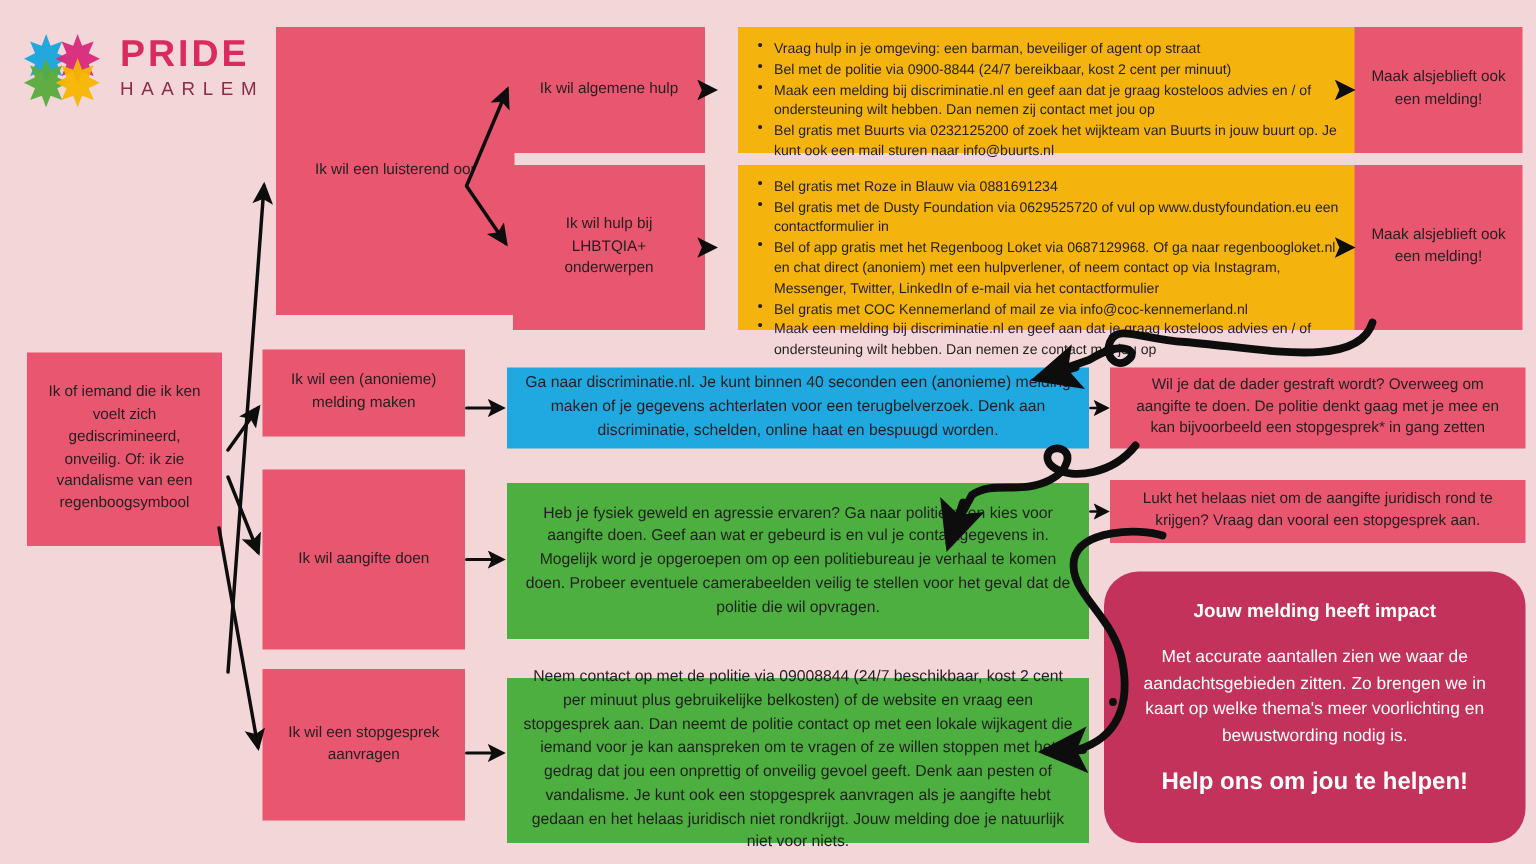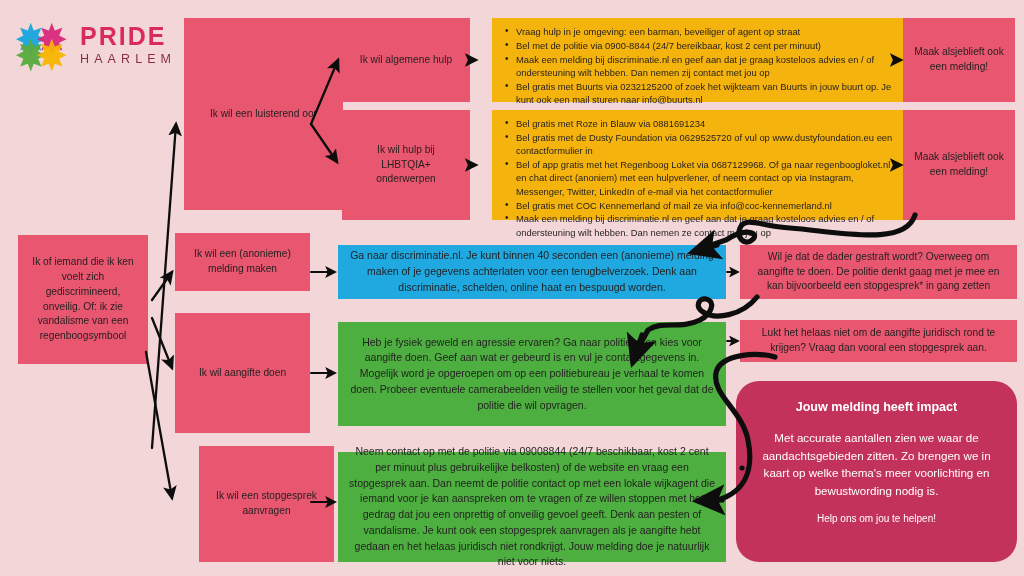--- a/index.html
+++ b/index.html
@@ -55,21 +55,21 @@
   .amber li:before{
     content:"\2022";position:absolute;left:-11px;top:-1px;font-size:10px;
   }
 
   
   .crimson{
     display:block;text-align:center;padding:18px 18px;
   }
   .crimson .hd{font-size:12.6px;font-weight:bold;line-height:1.3;}
   .crimson .bd{font-size:11.6px;line-height:1.5;margin-top:14px;}
-  .crimson .ft{font-size:10px;font-weight:normal;margin-top:14px;}
+  .crimson .ft{font-size:16px;font-weight:bold;margin-top:14px;}
 
   
   #arrows{position:absolute;left:0;top:0;width:1024px;height:576px;
           pointer-events:none;}
 </style>
 </head>
 <body>
 
 <div id="stage">
 
@@ -97,21 +97,21 @@
   </div>
 
   <div class="box pink t10" style="left:175px;top:233px;width:135px;height:58px;">
     <span>Ik wil een (anonieme) melding maken</span>
   </div>
 
   <div class="box pink t10" style="left:175px;top:313px;width:135px;height:120px;">
     <span>Ik wil aangifte doen</span>
   </div>
 
-  <div class="box pink t10" style="left:175px;top:446px;width:135px;height:116px;margin-left:24px;">
+  <div class="box pink t10" style="left:175px;top:446px;width:135px;height:101px;">
     <span>Ik wil een stopgesprek aanvragen</span>
   </div>
 
   <div class="box pink t10" style="left:342px;top:18px;width:128px;height:84px;">
     <span>Ik wil algemene hulp</span>
   </div>
 
   <div class="box pink t10" style="left:342px;top:110px;width:128px;height:110px;">
     <span>Ik wil hulp bij LHBTQIA+ onderwerpen</span>
   </div>

